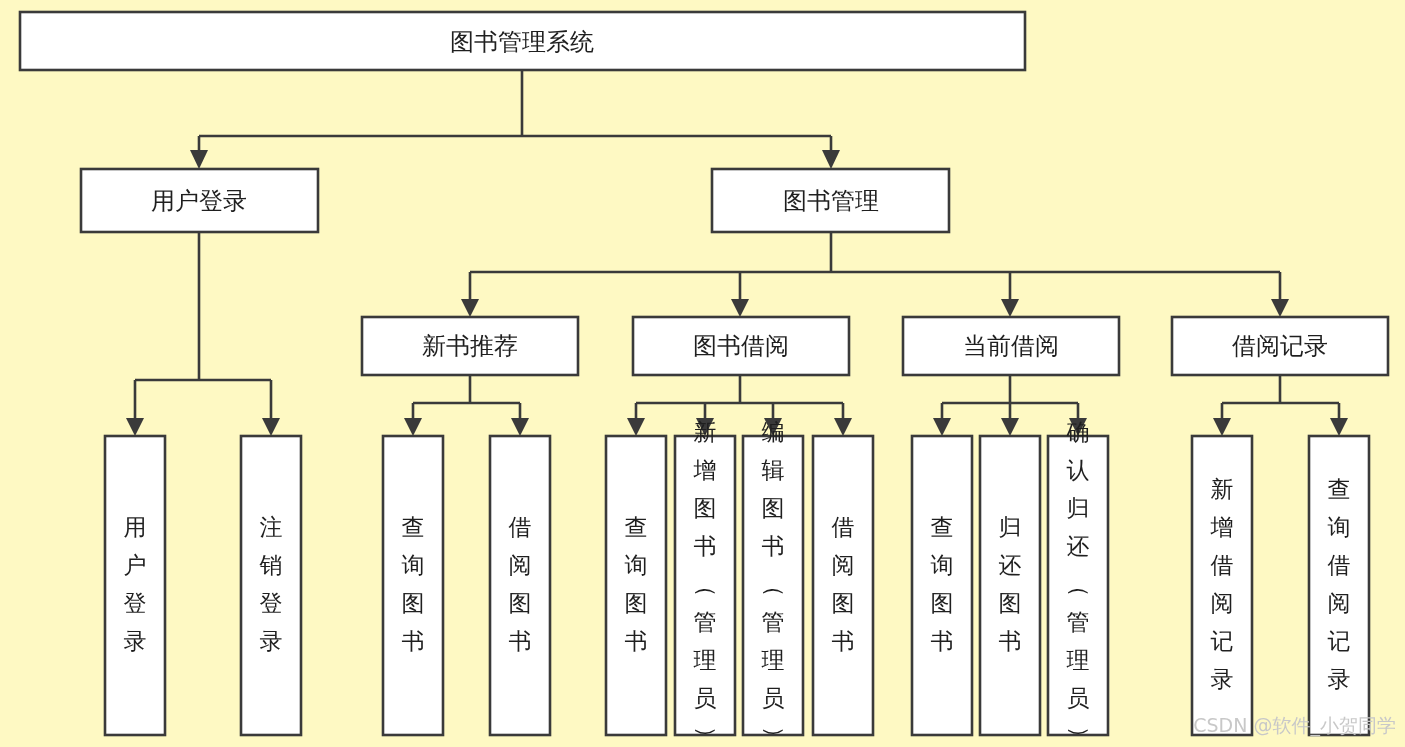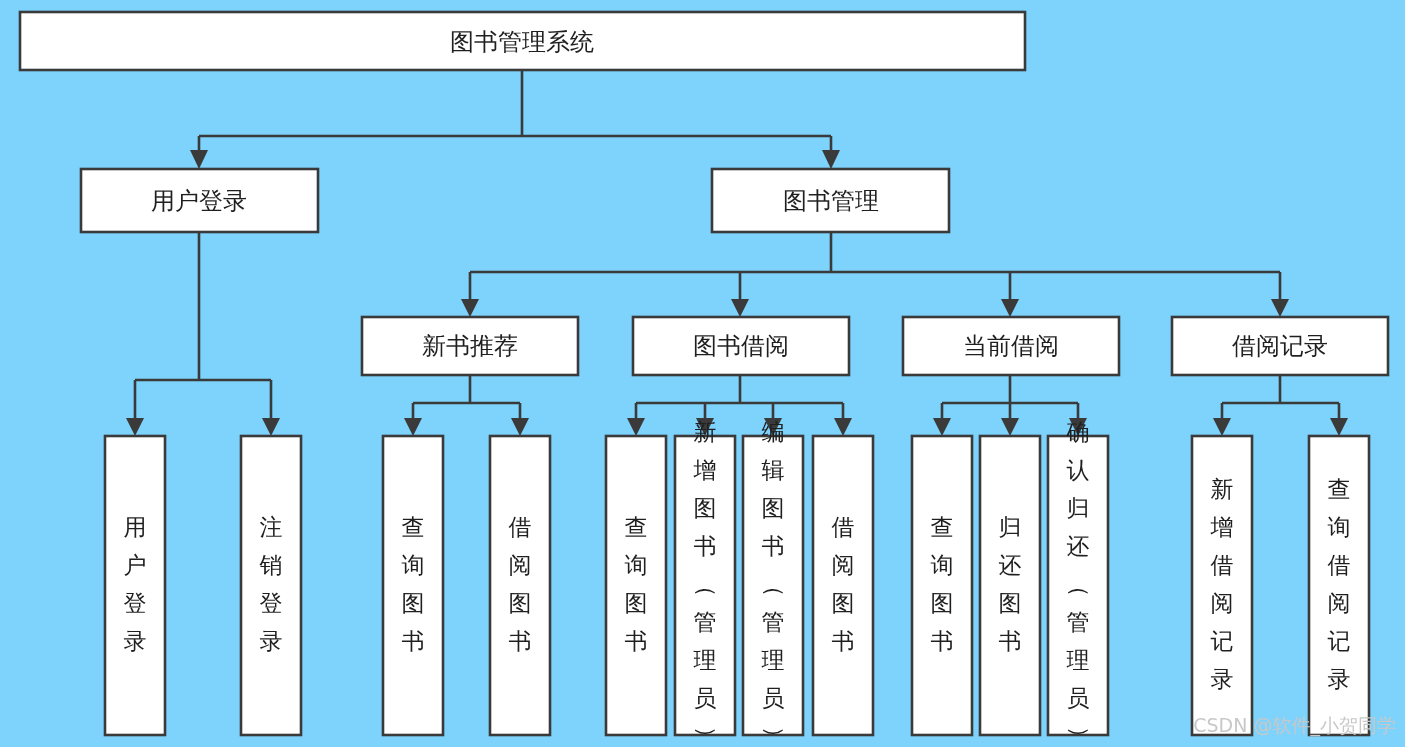--- a/index.html
+++ b/index.html
@@ -11,21 +11,21 @@
   body {
     width: 1405px;
     height: 747px;
     overflow: hidden;
     font-family: "DejaVu Sans", "Liberation Sans", sans-serif;
   }
   #diagram-root {
     position: relative;
     width: 1405px;
     height: 747px;
-    background: #7dd3fc;
+    background: #fef9c3;
   }
   svg.diagram-canvas {
     position: absolute;
     left: 0;
     top: 0;
     width: 1405px;
     height: 747px;
     display: block;
   }
   .node-box {

